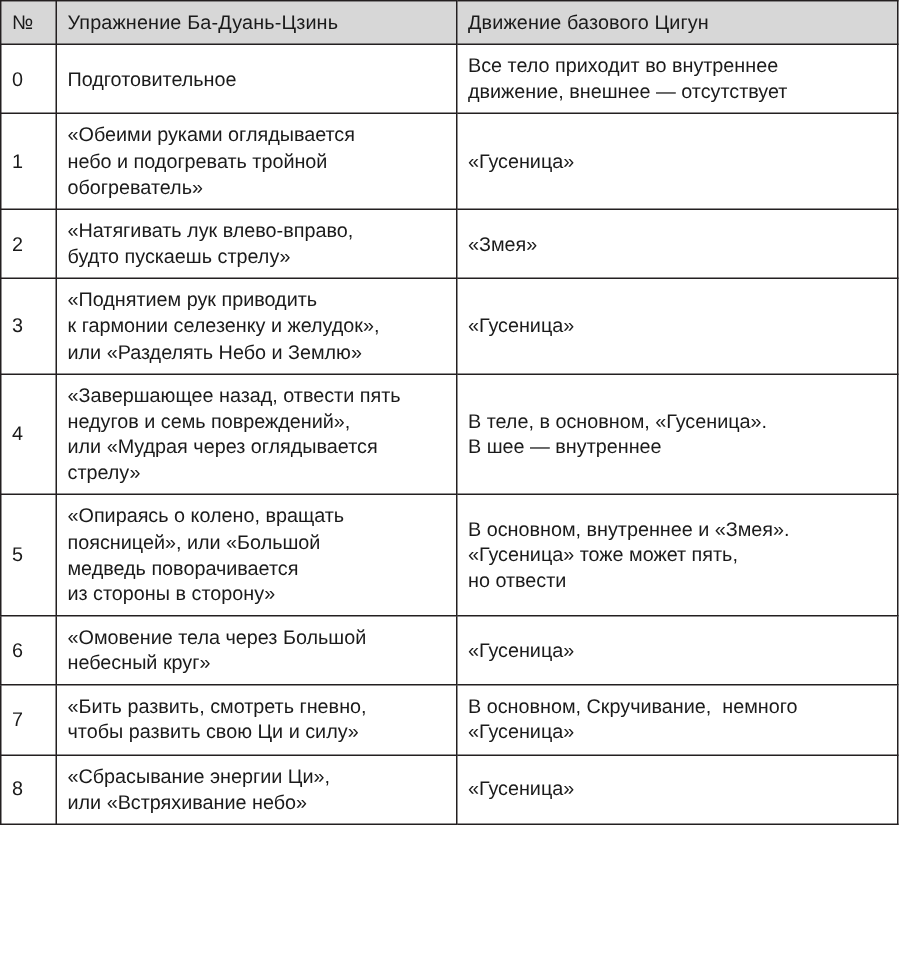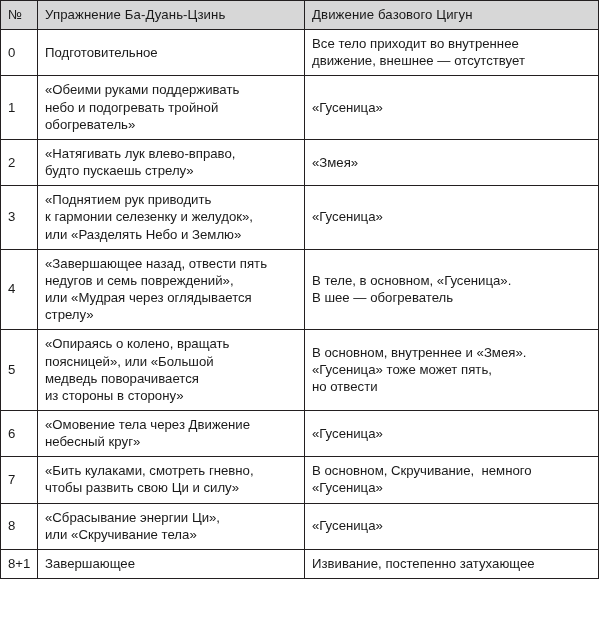--- a/index.html
+++ b/index.html
@@ -96,21 +96,21 @@
             <span class="line">Подготовительное</span>
           </td>
           <td class="movement-cell">
             <span class="line">Все тело приходит во внутреннее</span>
             <span class="line">движение, внешнее — отсутствует</span>
           </td>
         </tr>
         <tr>
           <td class="num-cell">1</td>
           <td class="exercise-cell">
-            <span class="line">«Обеими руками поддерживать</span>
+            <span class="line">«Обеими руками оглядывается</span>
             <span class="line">небо и подогревать тройной</span>
             <span class="line">обогреватель»</span>
           </td>
           <td class="movement-cell">
             <span class="line">«Гусеница»</span>
           </td>
         </tr>
         <tr>
           <td class="num-cell">2</td>
           <td class="exercise-cell">
@@ -135,72 +135,63 @@
         <tr>
           <td class="num-cell">4</td>
           <td class="exercise-cell">
             <span class="line">«Завершающее назад, отвести пять</span>
             <span class="line">недугов и семь повреждений»,</span>
             <span class="line">или «Мудрая через оглядывается</span>
             <span class="line">стрелу»</span>
           </td>
           <td class="movement-cell">
             <span class="line">В теле, в основном, «Гусеница».</span>
-            <span class="line">В шее — обогреватель</span>
+            <span class="line">В шее — внутреннее</span>
           </td>
         </tr>
         <tr>
           <td class="num-cell">5</td>
           <td class="exercise-cell">
             <span class="line">«Опираясь о колено, вращать</span>
             <span class="line">поясницей», или «Большой</span>
             <span class="line">медведь поворачивается</span>
             <span class="line">из стороны в сторону»</span>
           </td>
           <td class="movement-cell">
             <span class="line">В основном, внутреннее и «Змея».</span>
             <span class="line">«Гусеница» тоже может пять,</span>
             <span class="line">но отвести</span>
           </td>
         </tr>
         <tr>
           <td class="num-cell">6</td>
           <td class="exercise-cell">
-            <span class="line">«Омовение тела через Движение</span>
+            <span class="line">«Омовение тела через Большой</span>
             <span class="line">небесный круг»</span>
           </td>
           <td class="movement-cell">
             <span class="line">«Гусеница»</span>
           </td>
         </tr>
         <tr>
           <td class="num-cell">7</td>
           <td class="exercise-cell">
-            <span class="line">«Бить кулаками, смотреть гневно,</span>
+            <span class="line">«Бить развить, смотреть гневно,</span>
             <span class="line">чтобы развить свою Ци и силу»</span>
           </td>
           <td class="movement-cell">
             <span class="line">В основном, Скручивание,  немного</span>
             <span class="line">«Гусеница»</span>
           </td>
         </tr>
         <tr>
           <td class="num-cell">8</td>
           <td class="exercise-cell">
             <span class="line">«Сбрасывание энергии Ци»,</span>
-            <span class="line">или «Скручивание тела»</span>
+            <span class="line">или «Встряхивание небо»</span>
           </td>
           <td class="movement-cell">
             <span class="line">«Гусеница»</span>
-          </td>
-        </tr>
-        <tr>
-          <td class="num-cell">8+1</td>
-          <td class="exercise-cell">
-            <span class="line">Завершающее</span>
-          </td>
-          <td class="movement-cell">
-            <span class="line">Извивание, постепенно затухающее</span>
           </td>
         </tr>
       </tbody>
   </table>
 </div>
 
 </body></html>

